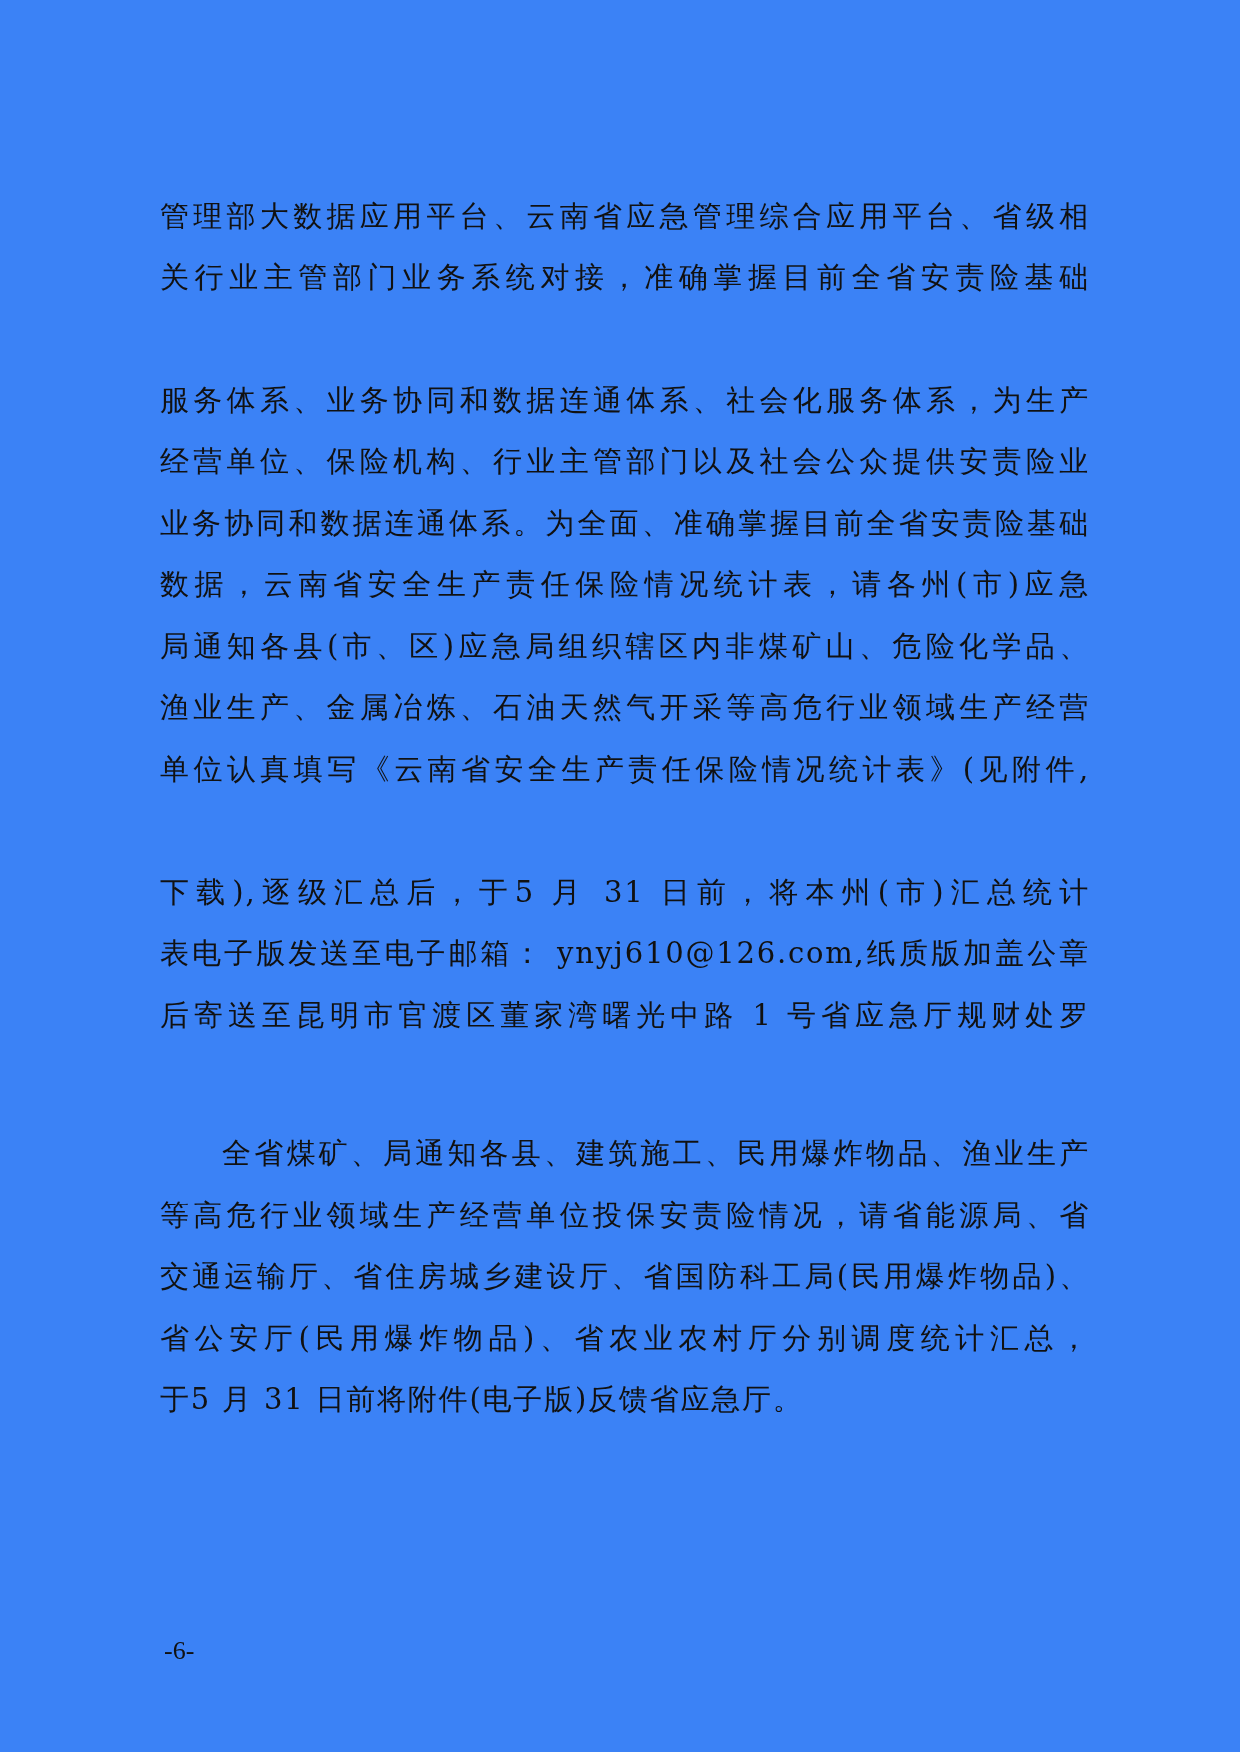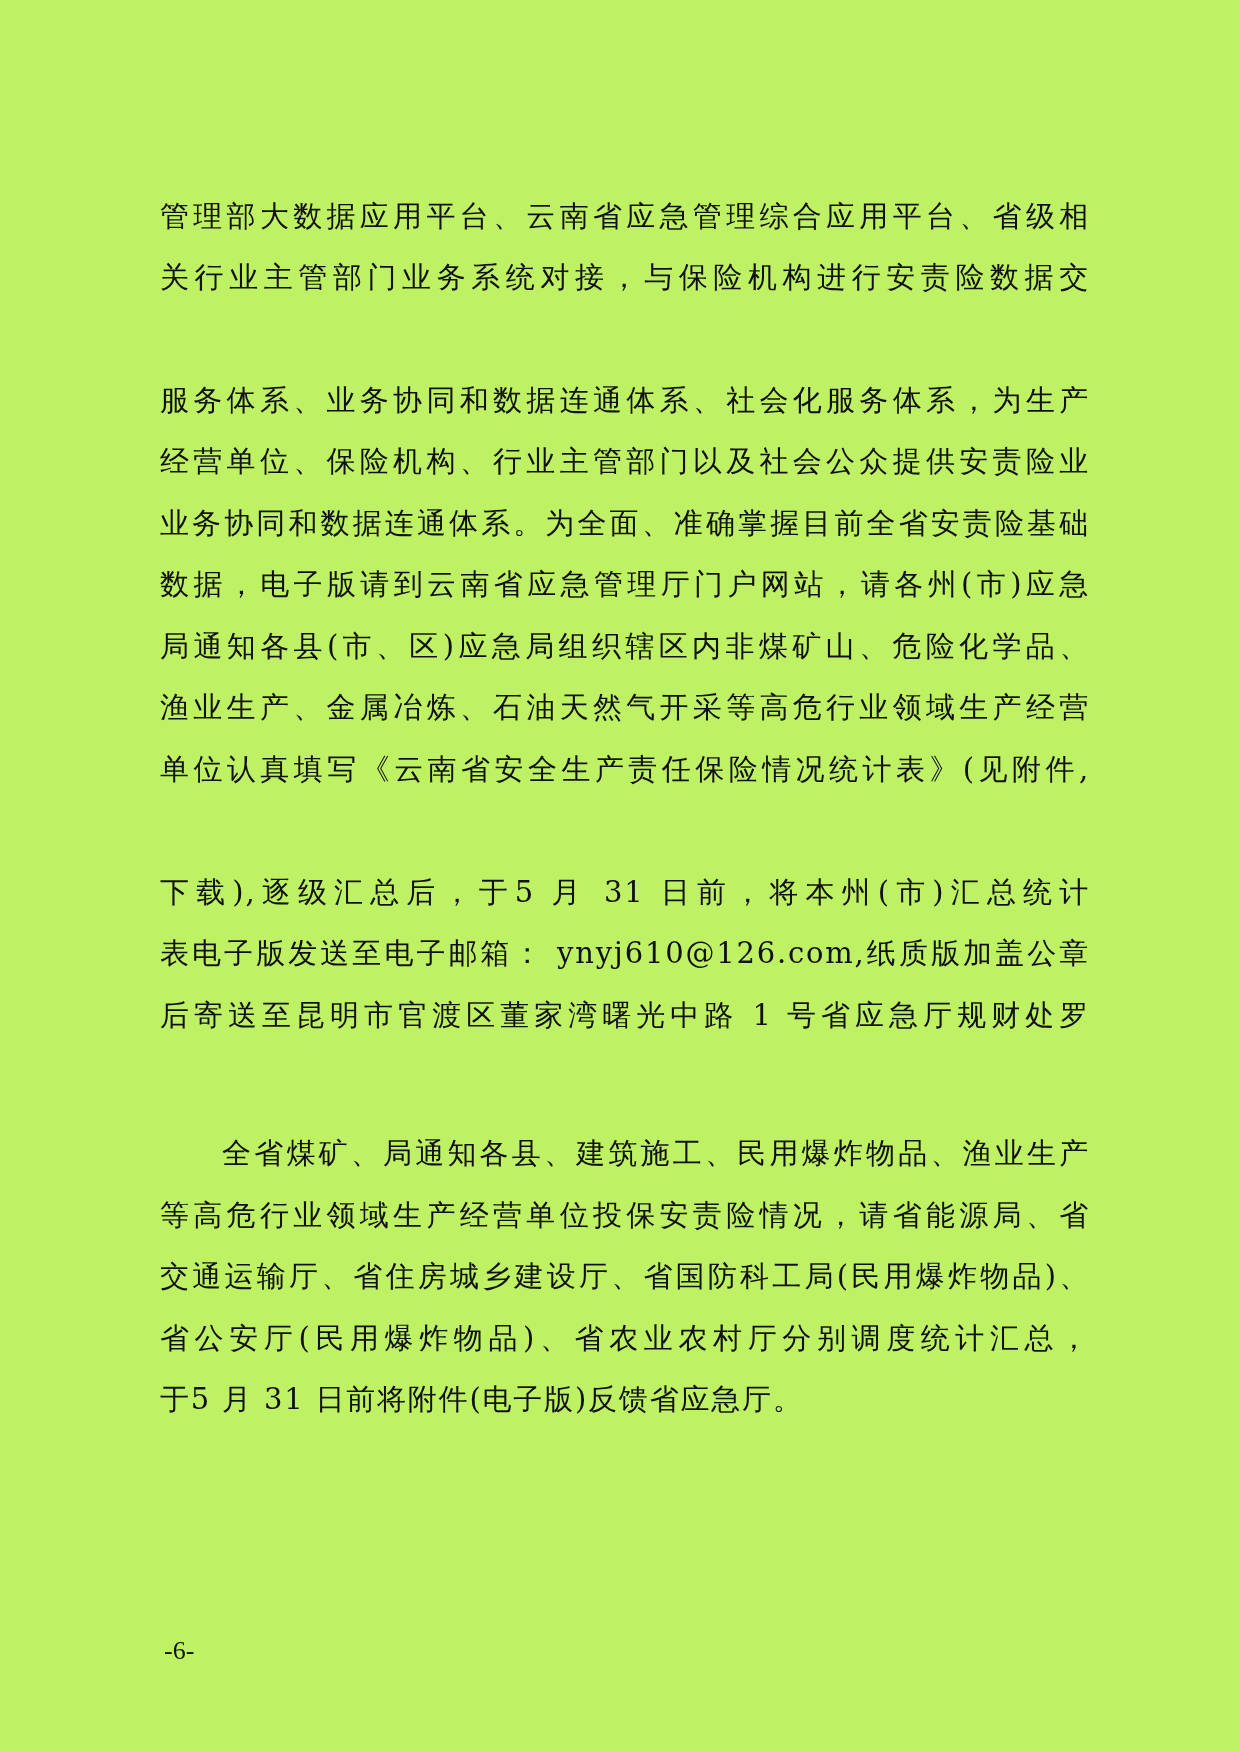--- a/index.html
+++ b/index.html
@@ -1,17 +1,17 @@
 <!DOCTYPE html>
 <html><head>
   <meta charset="utf-8">
   <style>
     html, body { margin: 0; padding: 0; background: #ffffff; }
     body { width: 1240px; height: 1752px; position: relative; overflow: hidden; }
-    .page { position: absolute; left: 0; top: 0; width: 1240px; height: 1752px; background: #bef264; }
+    .page { position: absolute; left: 0; top: 0; width: 1240px; height: 1752px; background: #3b82f6; }
     .line {
       position: absolute;
       left: 160px;
       width: 930px;
       font-family: "DejaVu Serif", "Liberation Serif", serif;
       font-size: 29px;
       color: #111;
       white-space: nowrap;
       letter-spacing: 1.8px;
       line-height: 40px;
@@ -28,25 +28,25 @@
       font-size: 26px;
       color: #111;
     }
   </style>
 </head>
 <body>
 
 <div class="page">
 
   <div class="line" style="top:196px">管理部大数据应用平台、云南省应急管理综合应用平台、省级相</div>
-  <div class="line" style="top:257px">关行业主管部门业务系统对接，与保险机构进行安责险数据交</div>
+  <div class="line" style="top:257px">关行业主管部门业务系统对接，准确掌握目前全省安责险基础</div>
   <div class="line" style="top:380px">服务体系、业务协同和数据连通体系、社会化服务体系，为生产</div>
   <div class="line" style="top:441px">经营单位、保险机构、行业主管部门以及社会公众提供安责险业</div>
   <div class="line" style="top:503px">业务协同和数据连通体系。为全面、准确掌握目前全省安责险基础</div>
-  <div class="line" style="top:564px">数据，电子版请到云南省应急管理厅门户网站，请各州(市)应急</div>
+  <div class="line" style="top:564px">数据，云南省安全生产责任保险情况统计表，请各州(市)应急</div>
   <div class="line" style="top:626px">局通知各县(市、区)应急局组织辖区内非煤矿山、危险化学品、</div>
   <div class="line" style="top:687px">渔业生产、金属冶炼、石油天然气开采等高危行业领域生产经营</div>
   <div class="line" style="top:749px">单位认真填写《云南省安全生产责任保险情况统计表》(见附件,</div>
   <div class="line" style="top:872px">下载),逐级汇总后，于5 月 31 日前，将本州(市)汇总统计</div>
   <div class="line" style="top:933px">表电子版发送至电子邮箱： ynyj610@126.com,纸质版加盖公章</div>
   <div class="line" style="top:995px">后寄送至昆明市官渡区董家湾曙光中路 1 号省应急厅规财处罗</div>
 
   <div class="line indent" style="top:1133px">全省煤矿、局通知各县、建筑施工、民用爆炸物品、渔业生产</div>
   <div class="line" style="top:1195px">等高危行业领域生产经营单位投保安责险情况，请省能源局、省</div>
   <div class="line" style="top:1256px">交通运输厅、省住房城乡建设厅、省国防科工局(民用爆炸物品)、</div>

